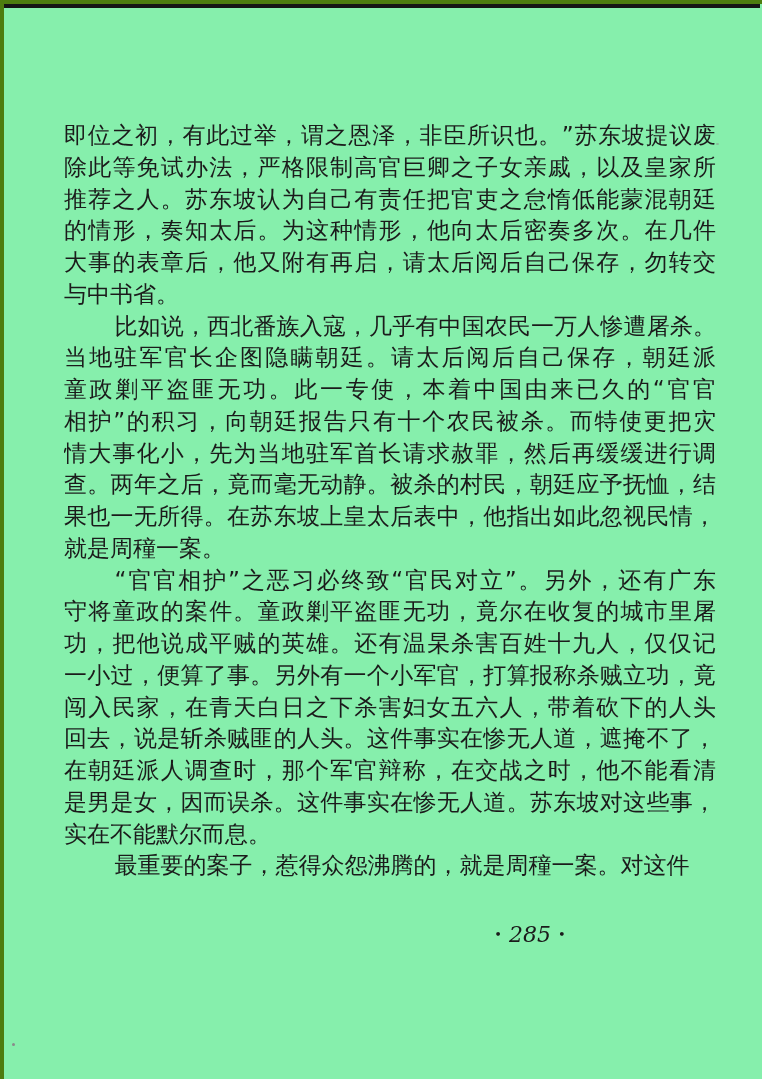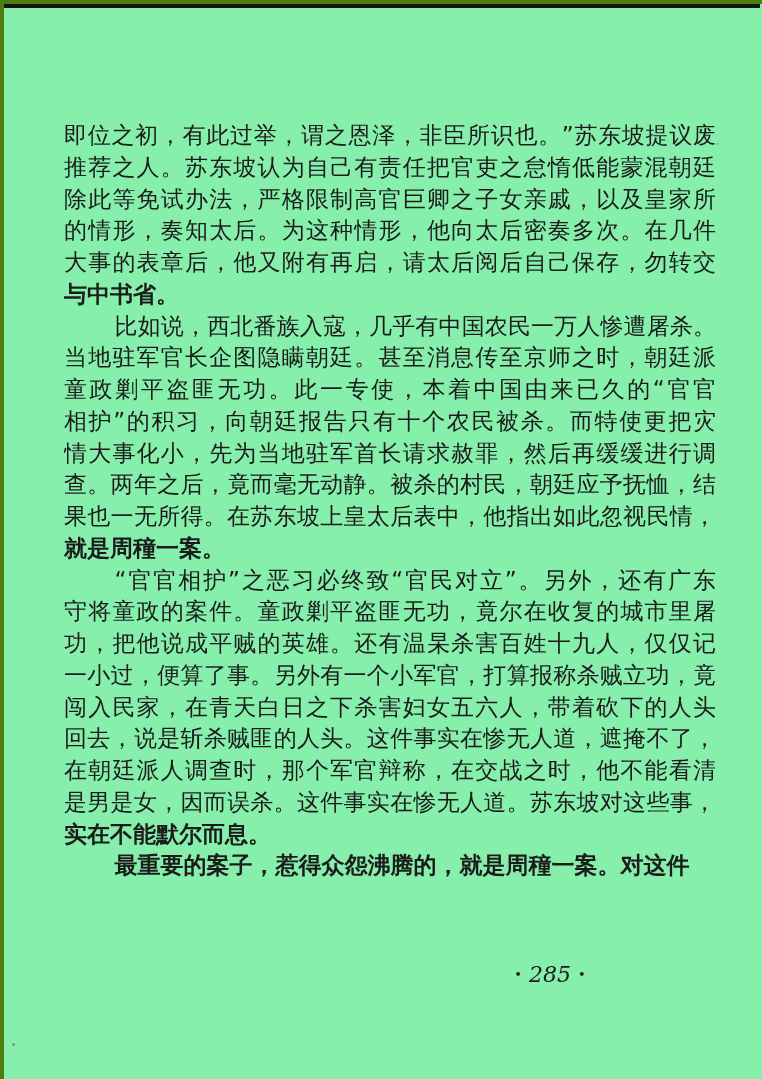--- a/index.html
+++ b/index.html
@@ -38,37 +38,35 @@
     font-size: 23px;
     letter-spacing: 0px;
     text-align: justify;
     text-align-last: justify;
     overflow: hidden;
     white-space: normal;
   }
   .line.last {
     text-align: center;
     text-align-last: left;
-    font-weight: bold;
   }
   .line.first {
     text-indent: 2.2em;
   }
   .footer {
     position: absolute;
-    left: 476px;
+    left: 456px;
     top: 918px;
     width: 140px;
     text-align: center;
     font-family: "DejaVu Serif", serif;
     font-style: italic;
     font-size: 22px;
     color: #1b1b1b;
     white-space: nowrap;
-    margin-top: 40px;
   }
   .footer .dot {
     font-style: normal;
     font-size: 13px;
     vertical-align: 3px;
     padding: 0 7px;
   }
   .speck {
     position: absolute;
     background: #8a8a8a;
@@ -79,29 +77,29 @@
 </style>
 </head>
 <body>
 
 <div class="page">
   <div class="scan-border-top"></div>
 
   <div class="text-block">
       <div class="para">
         <div class="line">即位之初，有此过举，谓之恩泽，非臣所识也。”苏东坡提议废</div>
+        <div class="line">除此等免试办法，严格限制高官巨卿之子女亲戚，以及皇家所</div>
         <div class="line">推荐之人。苏东坡认为自己有责任把官吏之怠惰低能蒙混朝廷</div>
-        <div class="line">除此等免试办法，严格限制高官巨卿之子女亲戚，以及皇家所</div>
         <div class="line">的情形，奏知太后。为这种情形，他向太后密奏多次。在几件</div>
         <div class="line">大事的表章后，他又附有再启，请太后阅后自己保存，勿转交</div>
         <div class="line last">与中书省。</div>
       </div>
       <div class="para">
         <div class="line first">比如说，西北番族入寇，几乎有中国农民一万人惨遭屠杀。</div>
-        <div class="line">当地驻军官长企图隐瞒朝廷。甚至消息传至京师之时，朝廷派</div>
+        <div class="line">当地驻军官长企图隐瞒朝廷。请太后阅后自己保存，朝廷派</div>
         <div class="line">童政剿平盗匪无功。此一专使，本着中国由来已久的“官官</div>
         <div class="line">相护”的积习，向朝廷报告只有十个农民被杀。而特使更把灾</div>
         <div class="line">情大事化小，先为当地驻军首长请求赦罪，然后再缓缓进行调</div>
         <div class="line">查。两年之后，竟而毫无动静。被杀的村民，朝廷应予抚恤，结</div>
         <div class="line">果也一无所得。在苏东坡上皇太后表中，他指出如此忽视民情，</div>
         <div class="line last">就是周穜一案。</div>
       </div>
       <div class="para">
         <div class="line first">“官官相护”之恶习必终致“官民对立”。另外，还有广东</div>
         <div class="line">守将童政的案件。童政剿平盗匪无功，竟尔在收复的城市里屠</div>

